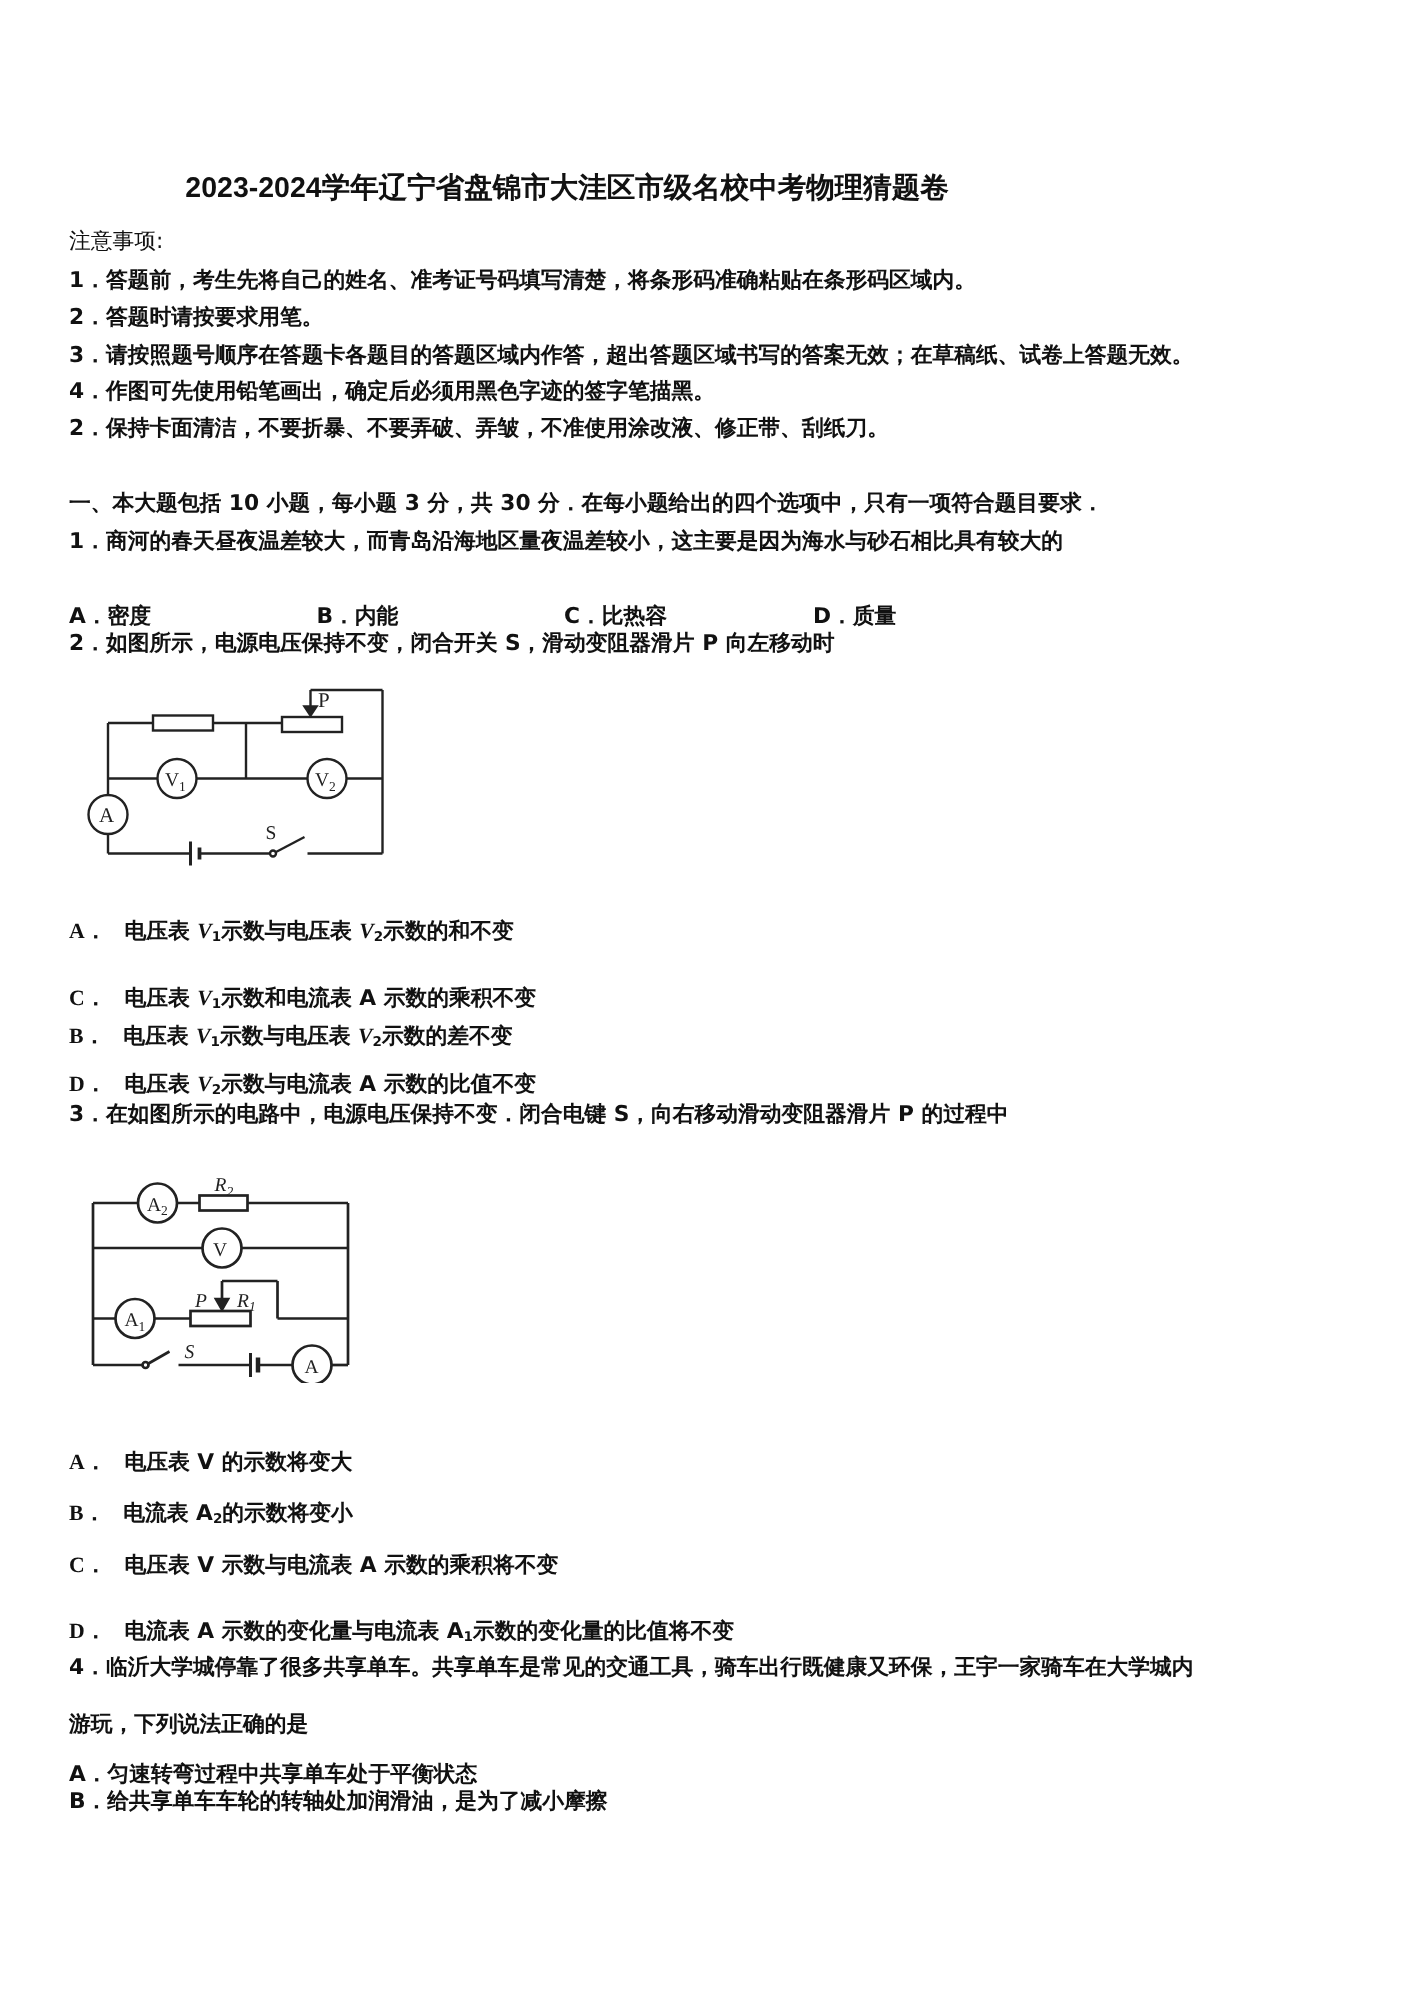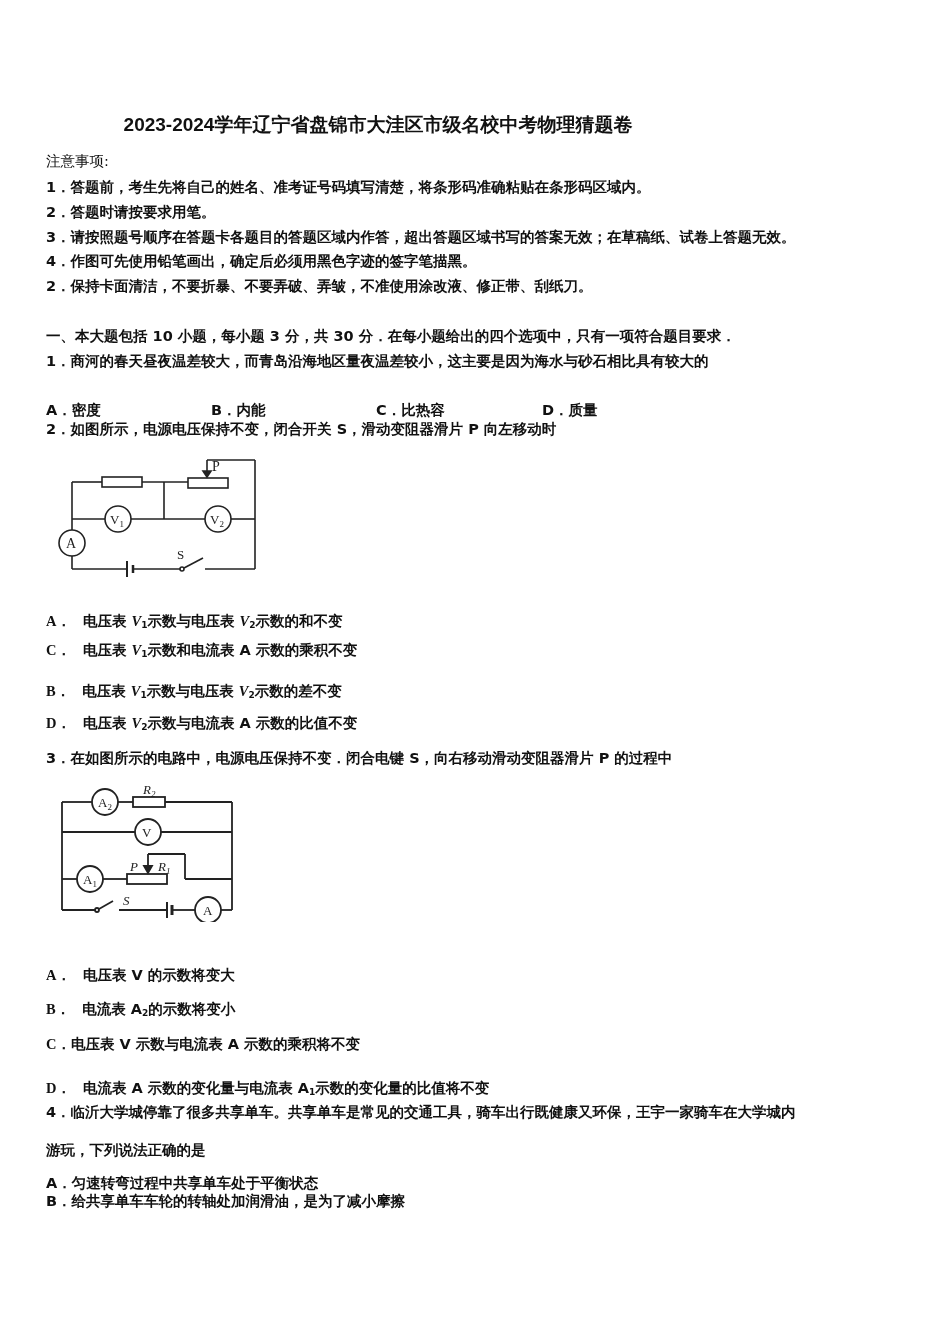--- a/index.html
+++ b/index.html
@@ -91,28 +91,28 @@
     <text x="122" y="104" font-size="13">S</text>
   </g>
 </svg>
 
 <div class="line" style="top:612px;">
   <span class="lat">A．</span><span style="margin-left:12px">电压表 </span><span class="lat it">V</span><sub>1</sub><span>示数与电压表 </span><span class="lat it">V</span><sub>2</sub><span>示数的和不变</span>
 </div>
 <div class="line" style="top:646px;margin-top:36px;">
   <span class="lat">B．</span><span style="margin-left:12px">电压表 </span><span class="lat it">V</span><sub>1</sub><span>示数与电压表 </span><span class="lat it">V</span><sub>2</sub><span>示数的差不变</span>
 </div>
-<div class="line" style="top:641px;">
+<div class="line" style="top:657px;">
   <span class="lat">C．</span><span style="margin-left:12px">电压表 </span><span class="lat it">V</span><sub>1</sub><span>示数和电流表 A 示数的乘积不变</span>
 </div>
 <div class="line" style="top:714px;">
   <span class="lat">D．</span><span style="margin-left:12px">电压表 </span><span class="lat it">V</span><sub>2</sub><span>示数与电流表 A 示数的比值不变</span>
 </div>
 
-<div class="line" style="top:749px;">3．在如图所示的电路中，电源电压保持不变．闭合电键 S，向右移动滑动变阻器滑片 P 的过程中</div>
+<div class="line" style="top:734px;">3．在如图所示的电路中，电源电压保持不变．闭合电键 S，向右移动滑动变阻器滑片 P 的过程中</div>
 
 <svg style="position:absolute;left:55px;top:782px;" width="185" height="140" viewBox="0 0 185 140">
   <g stroke="#222" stroke-width="1.8" fill="none">
 
     <line x1="7" y1="20" x2="7" y2="128"></line>
     <line x1="177" y1="20" x2="177" y2="128"></line>
 
     <line x1="7" y1="20" x2="37" y2="20"></line>
     <circle cx="50" cy="20" r="13" fill="#fff"></circle>
     <line x1="63" y1="20" x2="78" y2="20"></line>
@@ -155,21 +155,21 @@
   </g>
 </svg>
 
 <div class="line" style="top:966px;">
   <span class="lat">A．</span><span style="margin-left:12px">电压表 V 的示数将变大</span>
 </div>
 <div class="line" style="top:1000px;">
   <span class="lat">B．</span><span style="margin-left:12px">电流表 A</span><sub>2</sub><span>的示数将变小</span>
 </div>
 <div class="line" style="top:1035px;">
-  <span class="lat">C．</span><span style="">电压表 V 示数与电流表 A 示数的乘积将不变</span>
+  <span class="lat">C．</span><span style="margin-left:12px">电压表 V 示数与电流表 A 示数的乘积将不变</span>
 </div>
 <div class="line" style="top:1079px;">
   <span class="lat">D．</span><span style="margin-left:12px">电流表 A 示数的变化量与电流表 A</span><sub>1</sub><span>示数的变化量的比值将不变</span>
 </div>
 
 <div class="line" style="top:1103px;">4．临沂大学城停靠了很多共享单车。共享单车是常见的交通工具，骑车出行既健康又环保，王宇一家骑车在大学城内</div>
 <div class="line" style="top:1141px;">游玩，下列说法正确的是</div>
 <div class="line" style="top:1174px;">A．匀速转弯过程中共享单车处于平衡状态</div>
 <div class="line" style="top:1192px;">B．给共享单车车轮的转轴处加润滑油，是为了减小摩擦</div>
 

